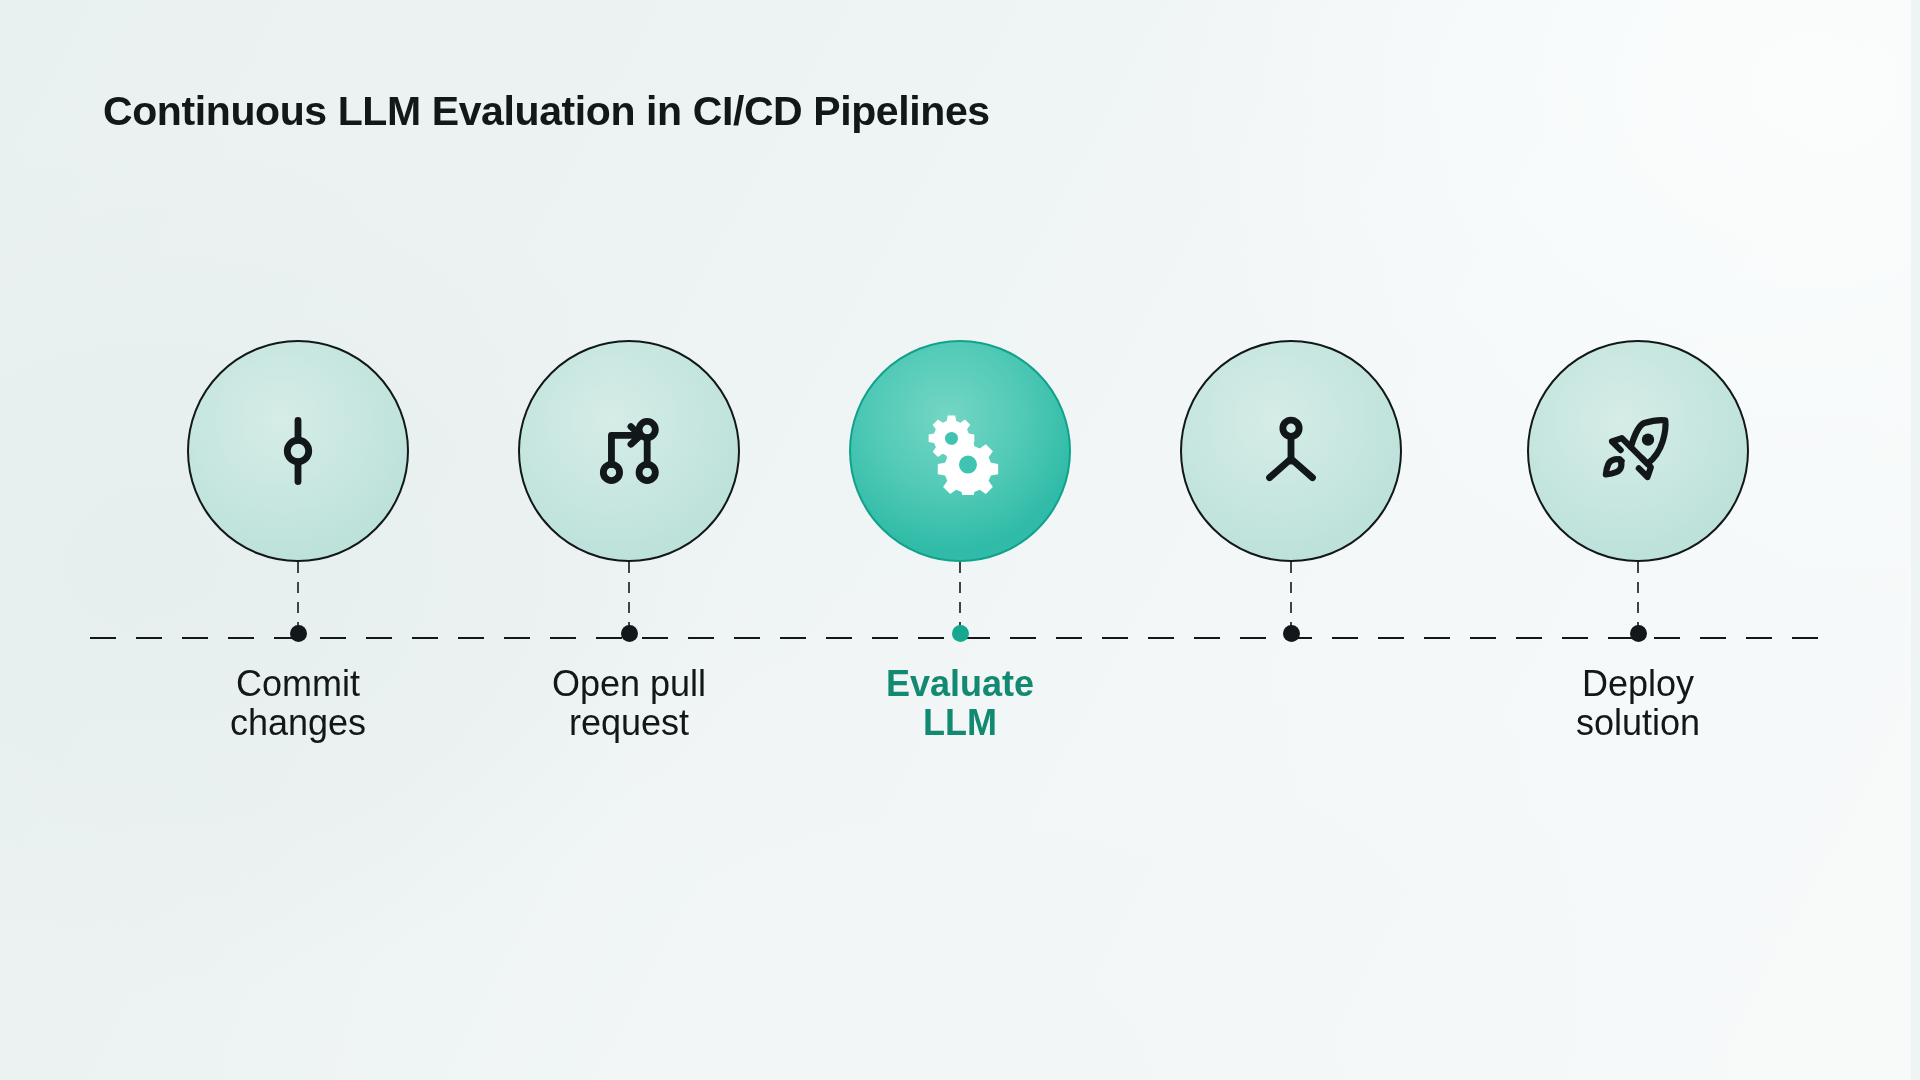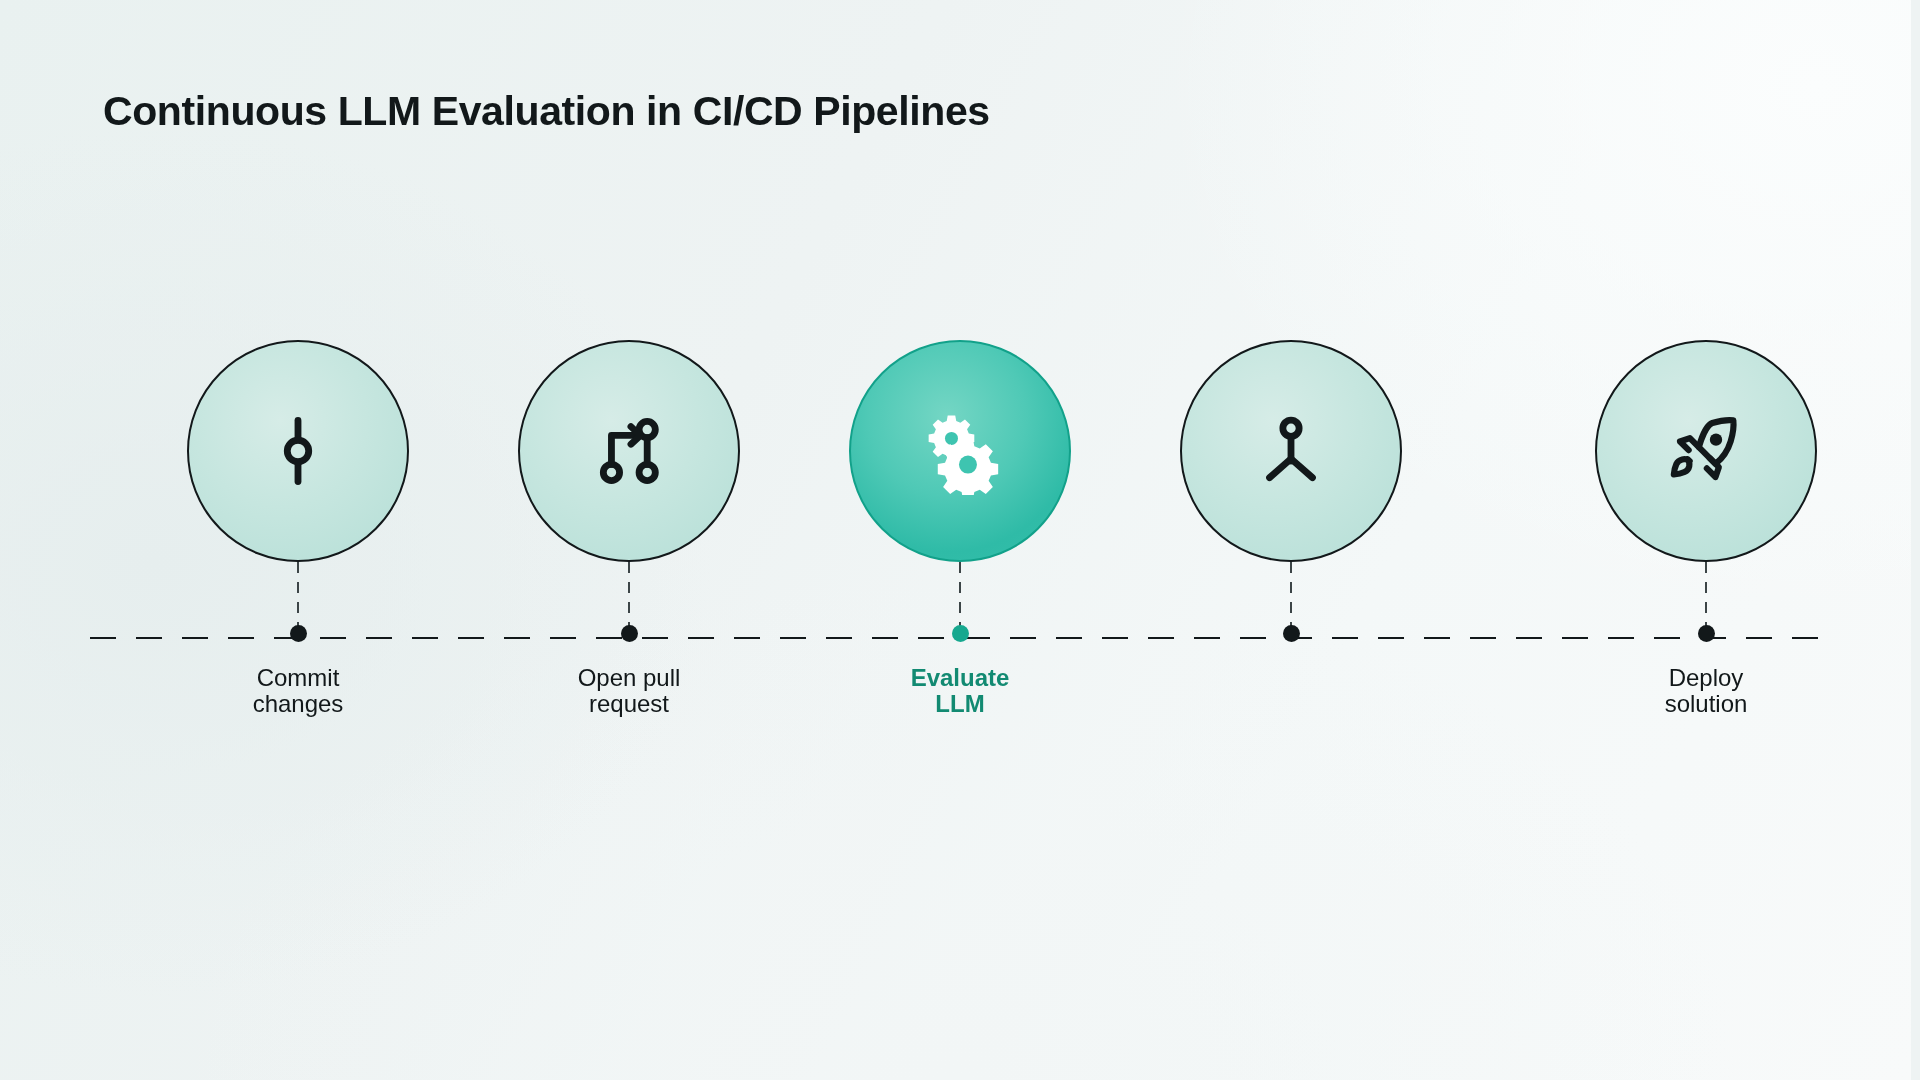--- a/index.html
+++ b/index.html
@@ -106,21 +106,21 @@
     border-radius: 50%;
     background: #12181a;
     margin-top: -9px;
   }
   .step.active .node { background: #16a88f; }
 
   .label {
     margin-top: 23px;
     width: 260px;
     text-align: center;
-    font-size: 24px;
+    font-size: 36px;
     line-height: 1.07;
     color: #12181a;
     white-space: pre-line;
   }
   .step.active .label {
     color: #128a72;
     font-weight: bold;
   }
 </style>
 </head>
@@ -195,21 +195,21 @@
             <circle cx="12" cy="5.0" r="2.5"></circle>
             <line x1="12" y1="7.5" x2="12" y2="15.1"></line>
             <path d="M5.4 20.2 L12 14.4 L18.6 20.2"></path>
           </svg>
         </span>
       </div>
       <div class="connector"></div>
       <div class="node"></div>
     </div>
 
-    <div class="step" style="left:1706px;">
+    <div class="step" style="left:1638px;">
       <div class="bubble">
         <span>
           <svg width="80" height="80" viewBox="0 0 24 24" fill="none" stroke="#12181a" stroke-width="1.85" stroke-linecap="round" stroke-linejoin="round">
             <path d="M13.9 3.6c2.8-.85 5.4-.9 6.3-.8.1.9.05 3.5-.8 6.3-.9 2.95-2.6 5.2-4.55 6.75l-5.0-5.0C10.4 8.9 12.0 4.2 13.9 3.6z"></path>
             <circle cx="15.0" cy="8.6" r="1.85" fill="#12181a" stroke="none"></circle>
             <path d="M9.85 10.85 L7.15 8.15 4.2 9.15 6.8 11.75"></path>
             <path d="M13.15 14.15 L15.85 16.85 14.85 19.8 12.25 17.2"></path>
             <path d="M7.1 15.0c-1.35-1.0-3.3-.55-4.0.95-.6 1.3-.75 3.1-.75 3.1s1.9-.15 3.2-.75c1.55-.7 1.95-2.55.9-3.85z"></path>
           </svg>
         </span>

